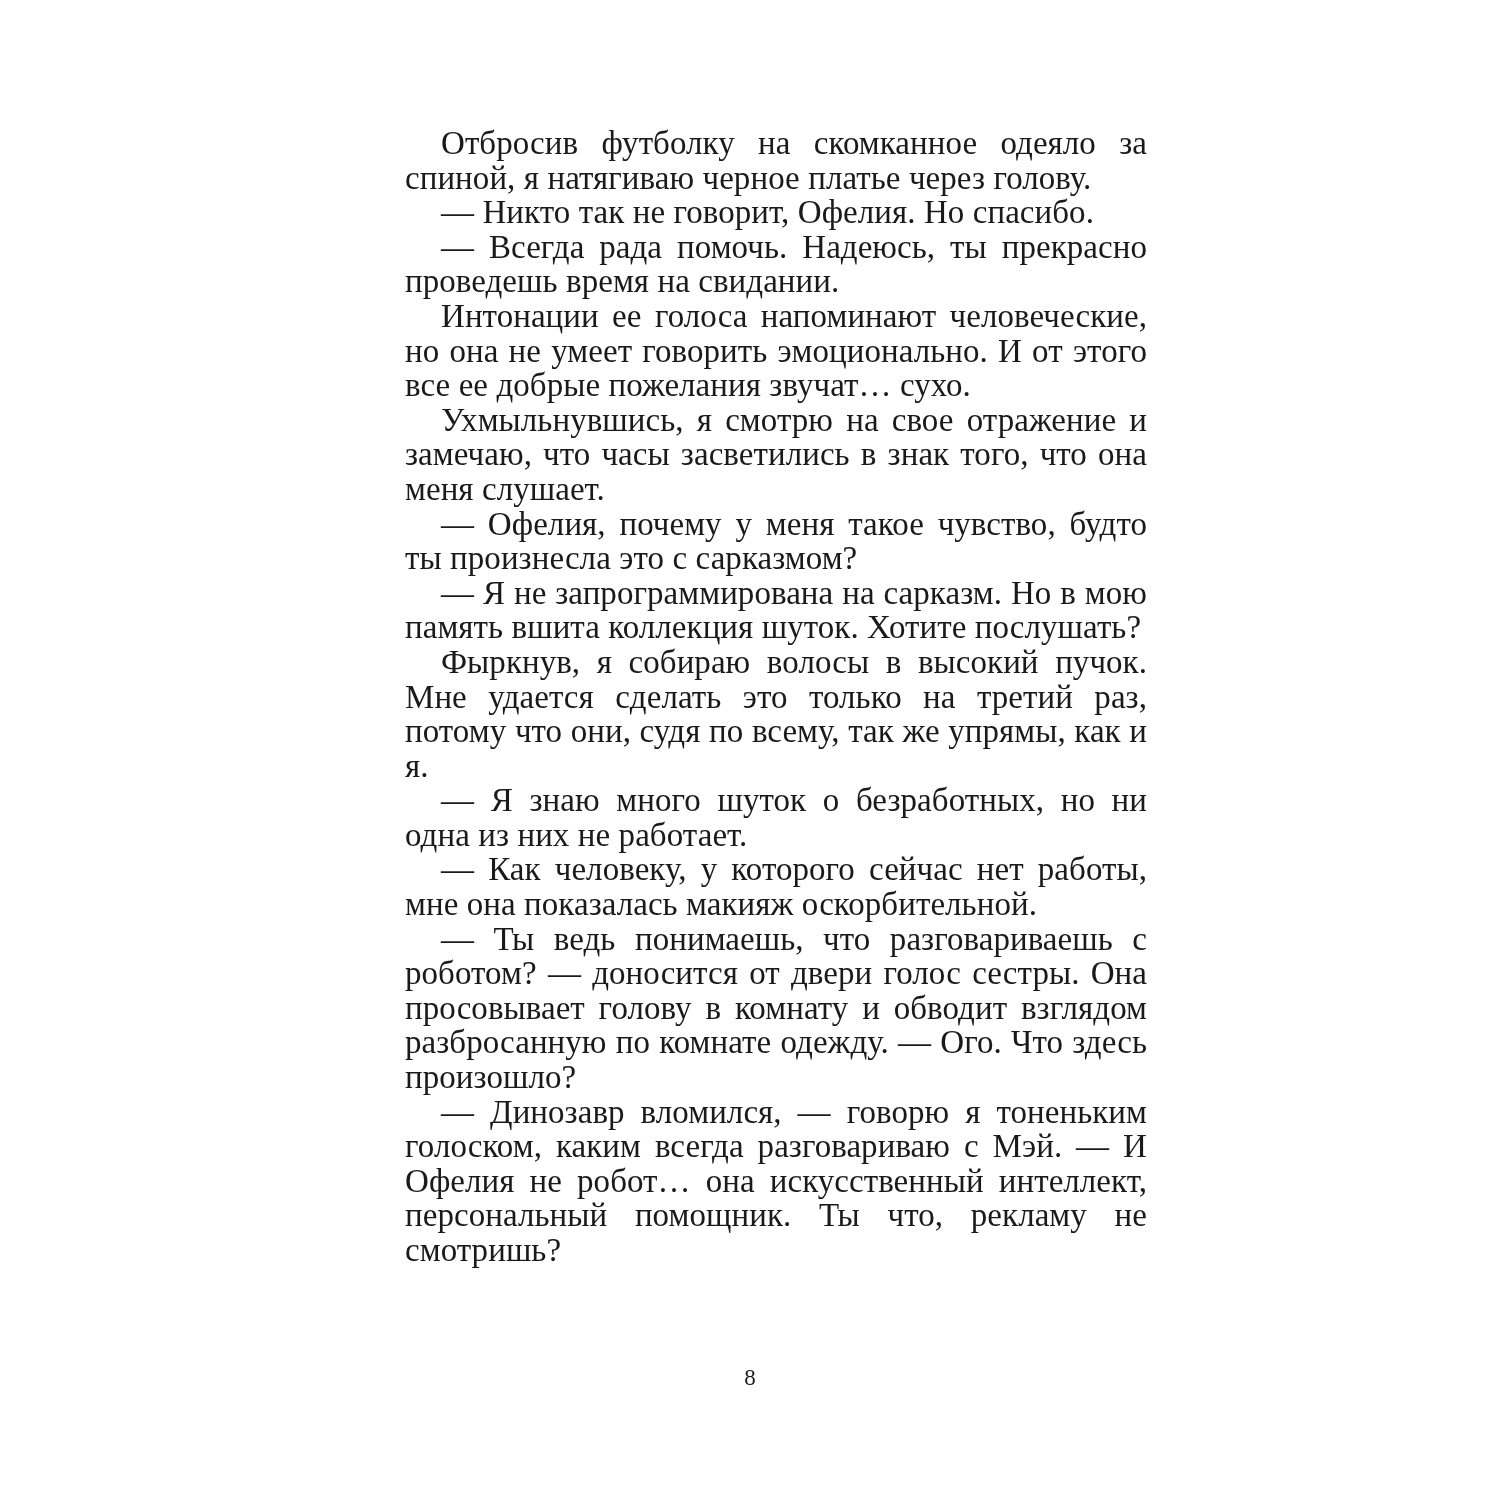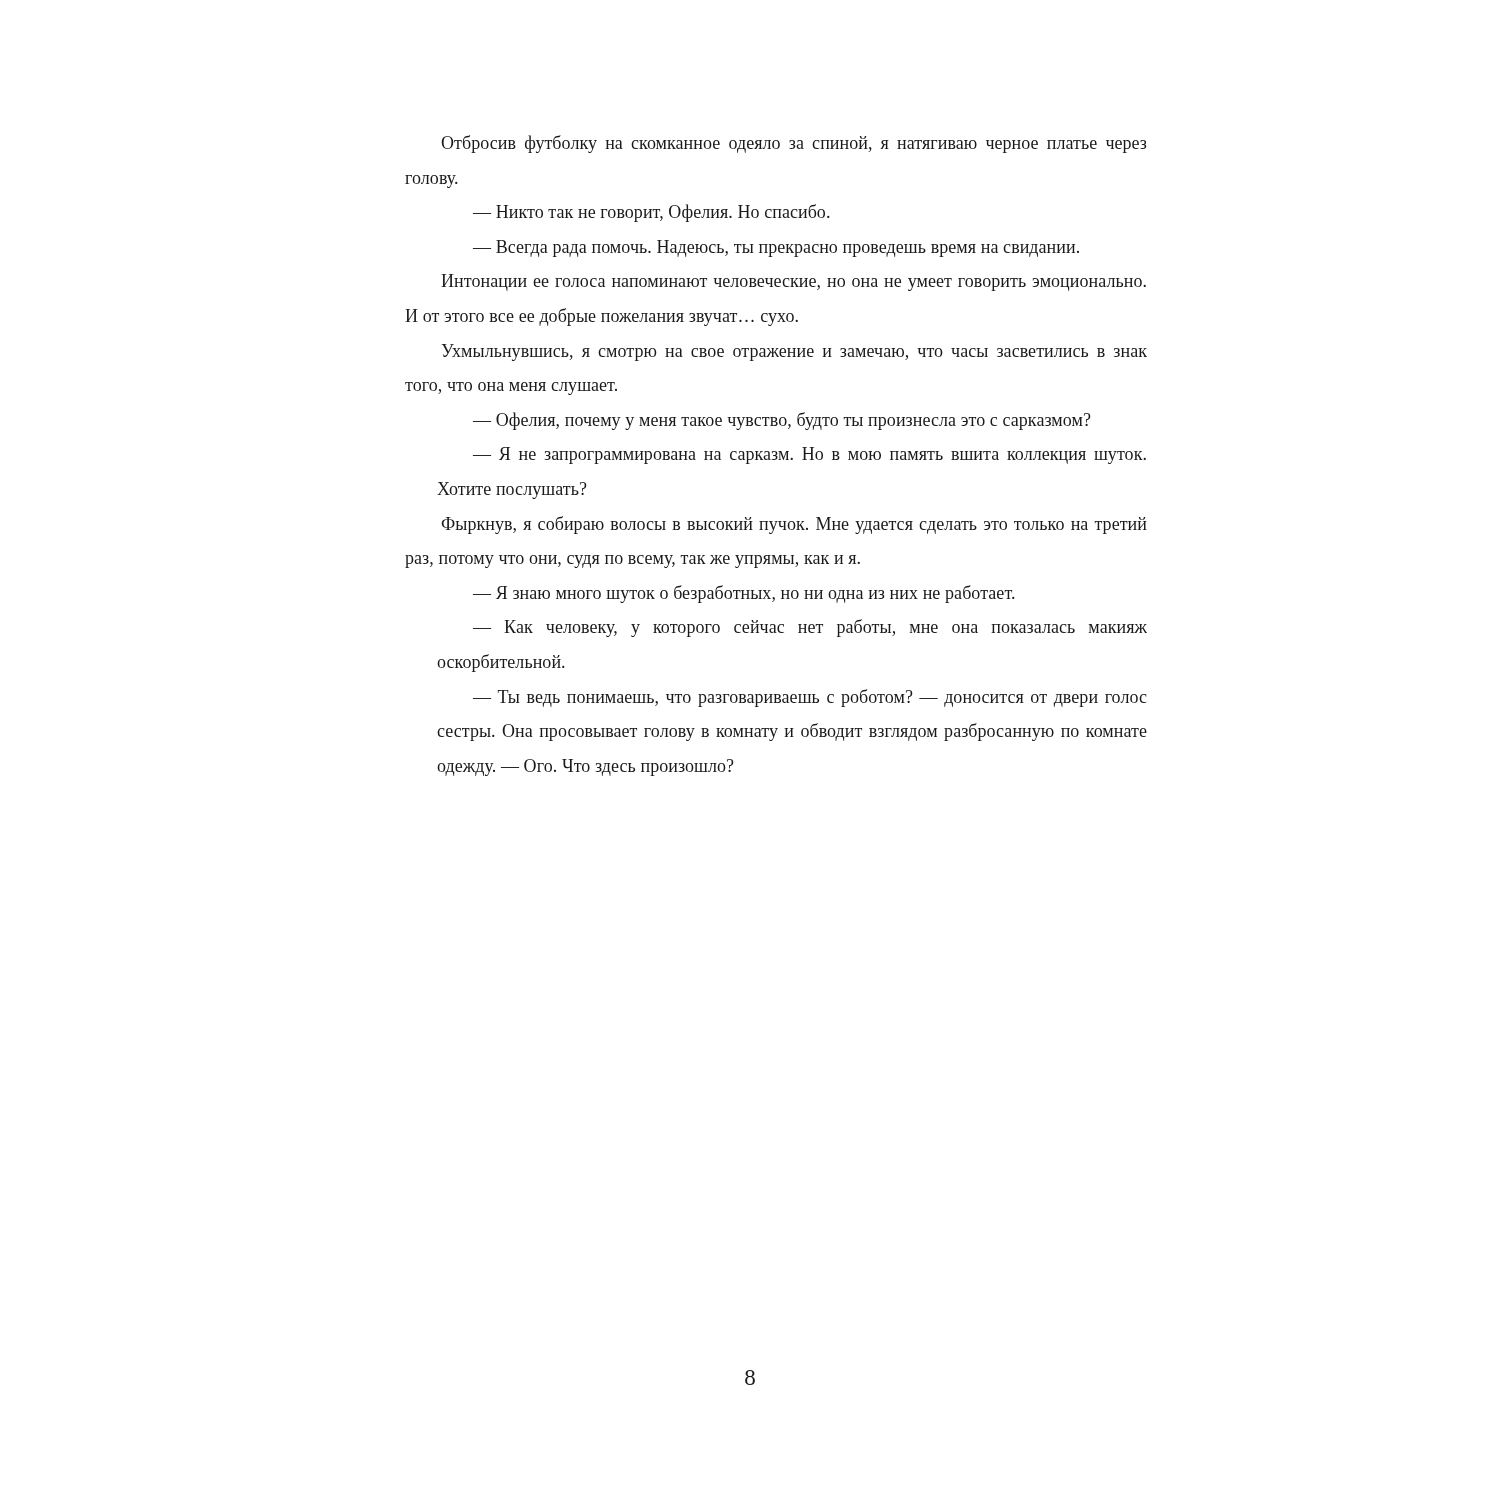--- a/index.html
+++ b/index.html
@@ -28,34 +28,33 @@
   #text-block {
     position: absolute;
     left: 405px;
     top: 126px;
     width: 742px;
   }
 
   p.para {
     margin: 0;
     padding: 0;
-    font-size: 18px;
+    font-size: 33px;
     line-height: 34.6px;
     text-align: justify;
     text-align-last: left;
     text-indent: 36px;
     hyphens: manual;
     word-spacing: 0.1px;
     letter-spacing: 0.05px;
   }
 
   
   p.dialogue {
     text-indent: 36px;
-    margin-left: 32px;
   }
 
   #page-number {
     position: absolute;
     left: 0;
     top: 1364px;
     width: 1500px;
     text-align: center;
     font-size: 23px;
     line-height: 28px;
@@ -74,18 +73,19 @@
     <p class="para dialogue">— Никто так не говорит, Офелия. Но спасибо.</p>
     <p class="para dialogue">— Всегда рада помочь. Надеюсь, ты прекрасно проведешь время на свидании.</p>
     <p class="para narration">Интонации ее голоса напоминают человеческие, но она не умеет говорить эмоционально. И от этого все ее добрые пожелания звучат…  сухо.</p>
     <p class="para narration">Ухмыльнувшись, я смотрю на свое отражение и замечаю, что часы засветились в знак того, что она меня слушает.</p>
     <p class="para dialogue">— Офелия, почему у меня такое чувство, будто ты произ­несла это с сарказмом?</p>
     <p class="para dialogue">— Я не запрограммирована на сарказм. Но в мою память вшита коллекция шуток. Хотите послушать?</p>
     <p class="para narration">Фыркнув, я собираю волосы в высокий пучок. Мне уда­ется сделать это только на третий раз, потому что они, судя по всему, так же упрямы, как и я.</p>
     <p class="para dialogue">— Я знаю много шуток о безработных, но ни одна из них не работает.</p>
     <p class="para dialogue">— Как человеку, у которого сейчас нет работы, мне она показалась макияж оскорбительной.</p>
     <p class="para dialogue">— Ты ведь понимаешь, что разговариваешь с роботом? — доносится от двери голос сестры. Она просовывает голову в комнату и обводит взглядом разбросанную по комнате одежду. — Ого. Что здесь произошло?</p>
+    <p class="para dialogue">— Динозавр вломился, — говорю я тоненьким голоском, каким всегда разговариваю с Мэй. — И Офелия не робот… она искусственный интеллект, персональный помощник. Ты что, рекламу не смотришь?</p>
 
   </div>
 
   <div id="page-number">8</div>
 
 </div>
 
 </body></html>

